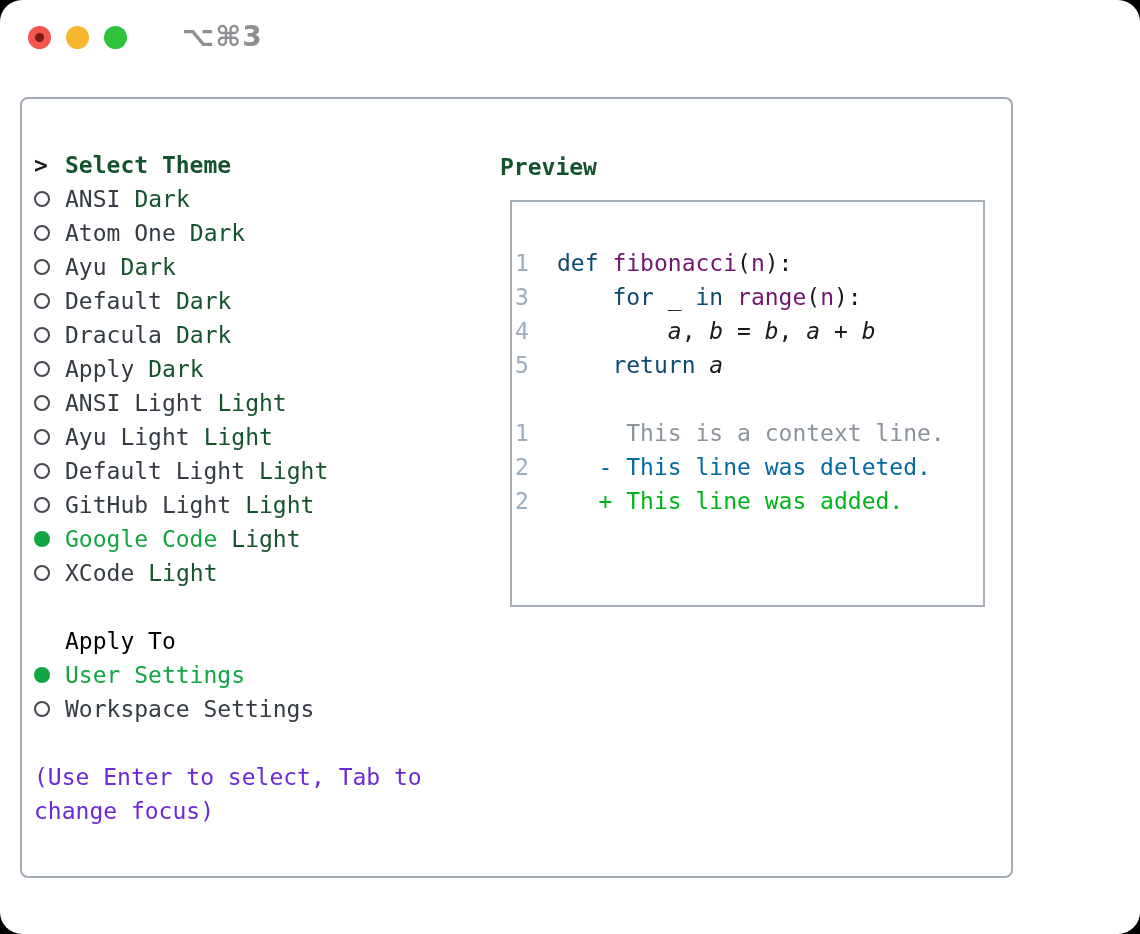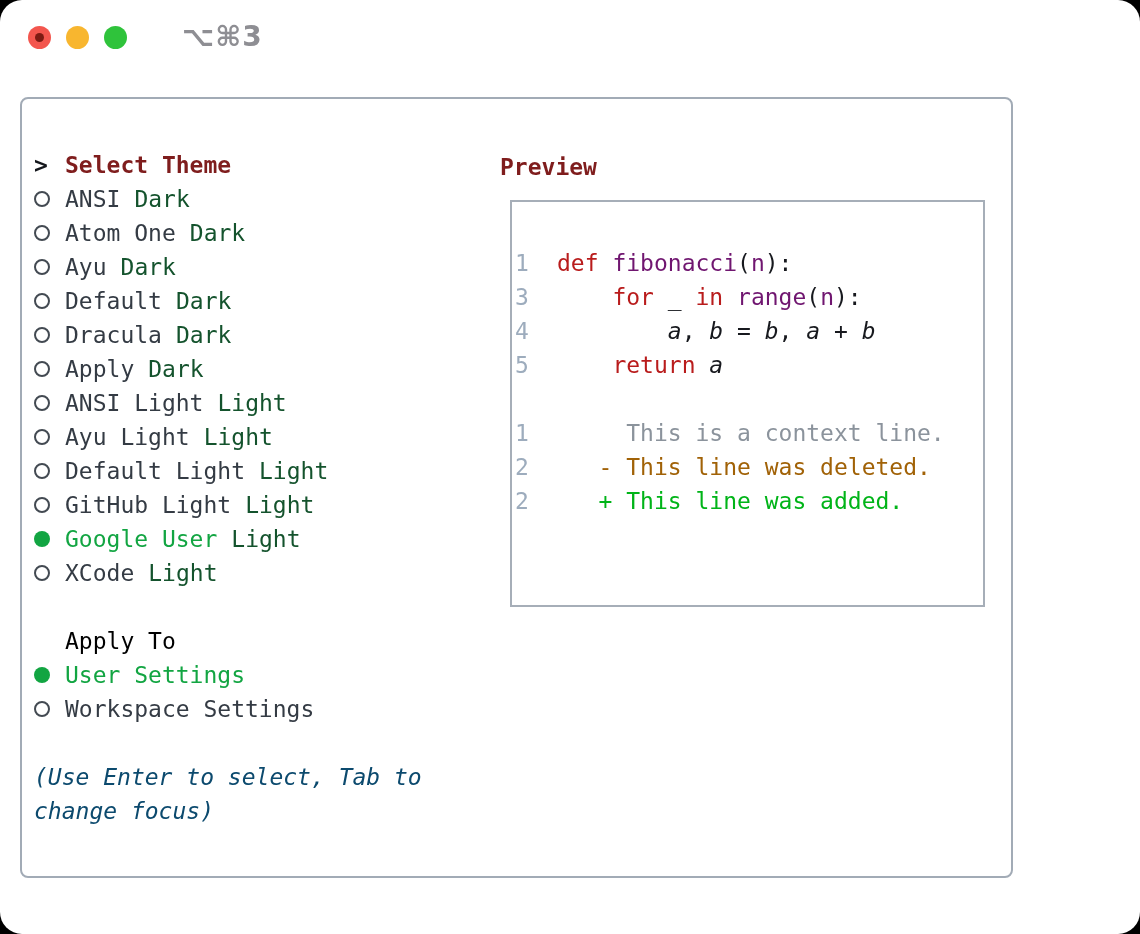--- a/index.html
+++ b/index.html
@@ -58,46 +58,46 @@
     font-weight:bold;color:#14171c;font-size:23px;
   }
   .ring{
     width:12px;height:12px;border:2.5px solid #434a52;border-radius:50%;
     display:inline-block;
   }
   .dot{
     width:16px;height:16px;border-radius:50%;display:inline-block;
     background:#12a542;
   }
-  .h1{font-weight:bold;color:#7f1d1d;}
+  .h1{font-weight:bold;color:#14532d;}
   .h2{color:#000000;}
   .suffix{color:#14532d;margin-left:14px;}
   .sel{color:#12a542;}
-  .help .row{color:#0c4a6e;font-style:italic;}
+  .help .row{color:#6d28d9;}
   
   .preview-title{
     position:absolute;left:478px;top:51px;height:34px;line-height:34px;
     font-size:23px;
   }
   .preview-box{
     position:absolute;left:488px;top:101px;width:475px;height:407px;
     border:2px solid #a6aeb8;box-sizing:border-box;
     padding:44px 0 0 3px;overflow:hidden;
   }
   .pline{
     height:34px;line-height:34px;font-size:23px;white-space:pre;
   }
   .ln{display:inline-block;width:42px;color:#9dacbd;}
-  .tok-kw{color:#b91c1c;}
+  .tok-kw{color:#0c4a6e;}
   .tok-fn{color:#701670;}
   .tok-num{color:#0c6462;}
   .tok-pln{color:#17191e;}
   .tok-var{color:#17191e;font-style:italic;}
   .d-ctx{color:#8b939c;}
-  .d-del{color:#a16207;}
+  .d-del{color:#0369a1;}
   .d-add{color:#00b418;}
 </style>
 </head>
 <body>
 
 <div class="window">
 
   <div class="titlebar">
     <span class="tl tl-close">
         <span class="tl-dot"></span>
@@ -119,21 +119,21 @@
           <div class="row"><span class="marker"><span class="ring"></span></span><span>ANSI</span><span class="suffix">Dark</span></div>
           <div class="row"><span class="marker"><span class="ring"></span></span><span>Atom One</span><span class="suffix">Dark</span></div>
           <div class="row"><span class="marker"><span class="ring"></span></span><span>Ayu</span><span class="suffix">Dark</span></div>
           <div class="row"><span class="marker"><span class="ring"></span></span><span>Default</span><span class="suffix">Dark</span></div>
           <div class="row"><span class="marker"><span class="ring"></span></span><span>Dracula</span><span class="suffix">Dark</span></div>
           <div class="row"><span class="marker"><span class="ring"></span></span><span>Apply</span><span class="suffix">Dark</span></div>
           <div class="row"><span class="marker"><span class="ring"></span></span><span>ANSI Light</span><span class="suffix">Light</span></div>
           <div class="row"><span class="marker"><span class="ring"></span></span><span>Ayu Light</span><span class="suffix">Light</span></div>
           <div class="row"><span class="marker"><span class="ring"></span></span><span>Default Light</span><span class="suffix">Light</span></div>
           <div class="row"><span class="marker"><span class="ring"></span></span><span>GitHub Light</span><span class="suffix">Light</span></div>
-          <div class="row"><span class="marker"><span class="dot"></span></span><span class="sel">Google User</span><span class="suffix">Light</span></div>
+          <div class="row"><span class="marker"><span class="dot"></span></span><span class="sel">Google Code</span><span class="suffix">Light</span></div>
           <div class="row"><span class="marker"><span class="ring"></span></span><span>XCode</span><span class="suffix">Light</span></div>
         </div>
 
       <div class="row spacer"></div>
 
       <div class="row">
         <span class="marker"></span>
         <span class="h2">Apply To</span>
       </div>
 

